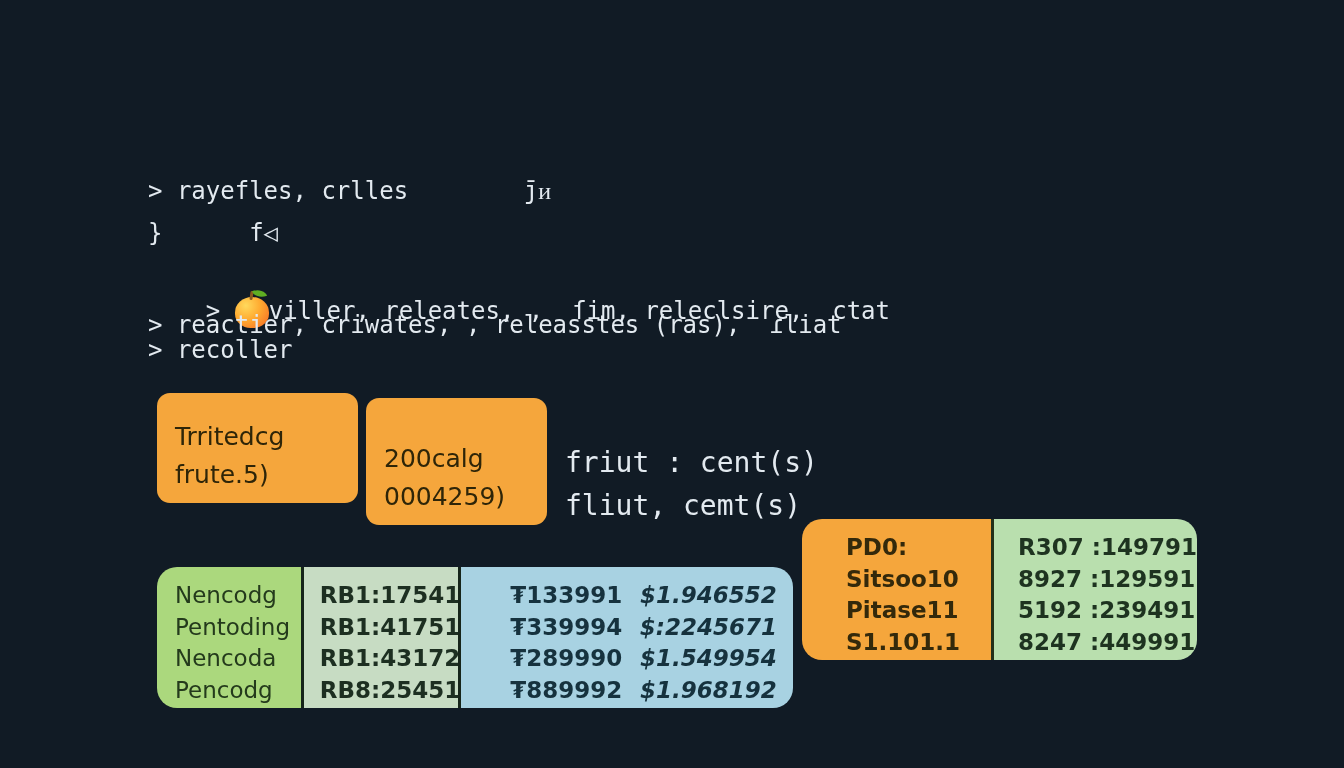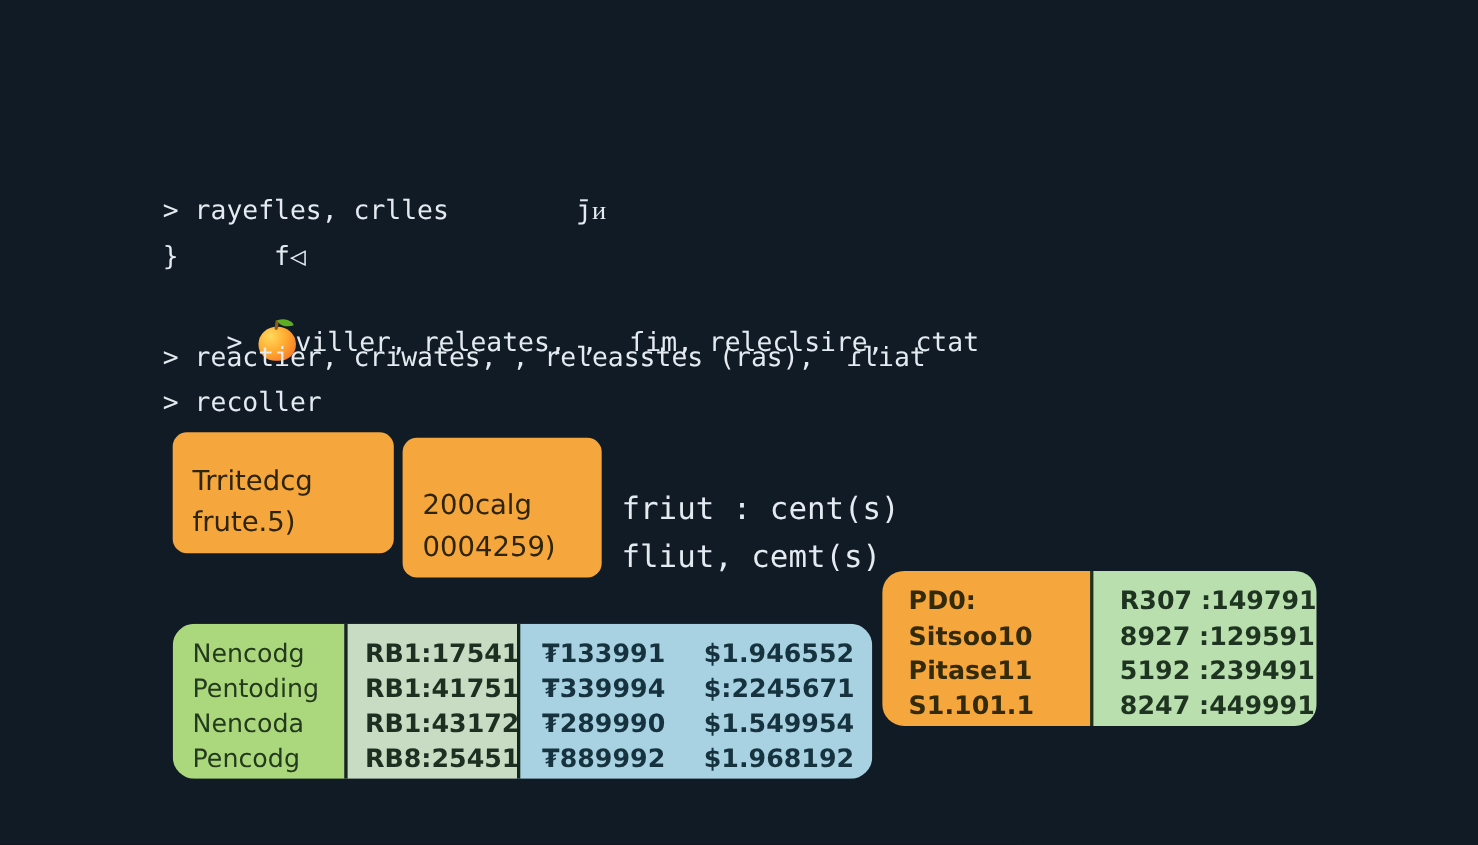--- a/index.html
+++ b/index.html
@@ -47,41 +47,41 @@
     position:absolute; top:519px; height:141px;
     border-radius:20px; overflow:hidden; display:flex;
   }
   .col { box-sizing:border-box; padding-top:13px; }
   .row { height:31.5px; line-height:31.5px; font-size:23px; white-space:pre; }
   .col-labels  { width:213px; background:#abd87d; padding-left:18px; }
   .col-labels .row { font-weight:500; color:#243a1c; }
   .col-codes   { width:157px; background:#c7dcc3; border-left:3px solid #16251a; padding-left:16px; }
   .col-codes .row { font-weight:700; color:#1d2f21; }
   .col-blue    { flex:1; background:#a8d2e2; border-left:3px solid #16251a;
-                 display:flex; padding-left:20px; padding-right:16px; }
+                 display:flex; padding-left:32px; padding-right:16px;text-align:center; }
   .col-blue .subcol-a { width:147px; }
-  .col-blue .subcol-b { flex:1; }
+  .col-blue .subcol-b { flex:1;font-style:italic; }
   .col-blue .row { font-weight:700; color:#16323e; }
   .col-orange  { width:200px; background:#f5a63c; padding-left:24px; }
-  .col-orange .row { font-weight:600; color:#33290b; }
+  .col-orange .row { font-weight:600; color:#33290b;margin-left:20px; }
   .col-green2  { flex:1; background:#b9dfae; border-left:3px solid #233018; padding-left:24px; }
   .col-green2 .row { font-weight:700; color:#1e3320; }
 </style>
 </head>
 <body>
 
 <div id="screen">
 
   <div class="tl" style="top:177px">&gt; rayefles, crlles        j̄ᴎ</div>
   <div class="tl" style="top:219px">}      f◁</div>
   <div class="tl" style="top:260px">
     <span>&gt; </span><span class="fruit"><span class="fruit-body"></span><span class="fruit-stem"></span><span class="fruit-leaf"></span></span><span>viller, releates, ,  ſim, releclsire,  ctat</span>
   </div>
   <div class="tl" style="top:311px">&gt; reactier, criwates, , releasstes (ras),  ɾliat</div>
-  <div class="tl" style="top:352px">&gt; recoller</div>
+  <div class="tl" style="top:336px">&gt; recoller</div>
 
   <div class="obox" style="left:157px; top:393px; width:201px; height:110px;">
     <div>Trritedcg</div>
     <div>frute.5)</div>
   </div>
   <div class="obox" style="left:366px; top:398px; width:181px; height:127px;">
     <div>200calg</div>
     <div>0004259)</div>
   </div>
 

